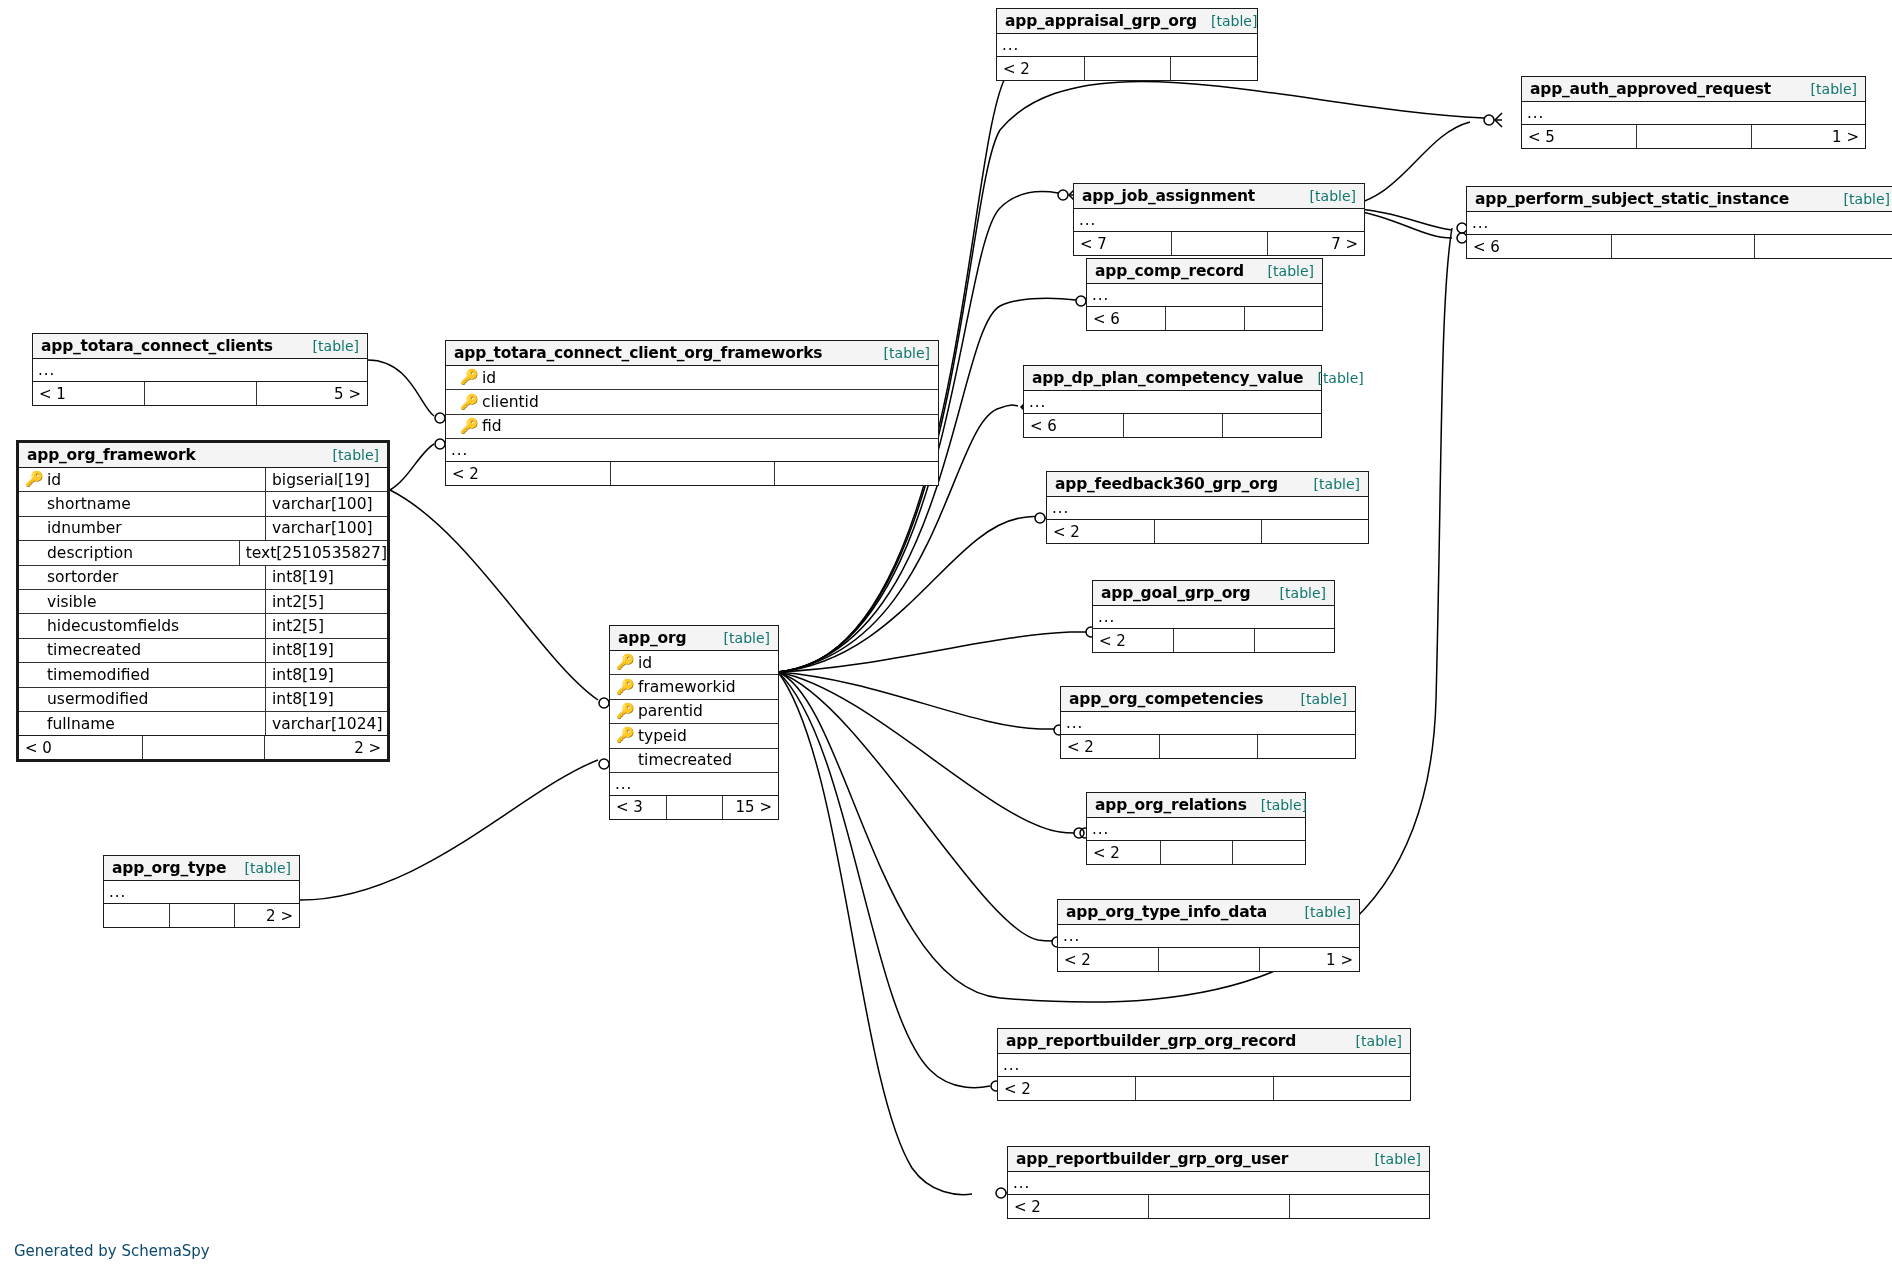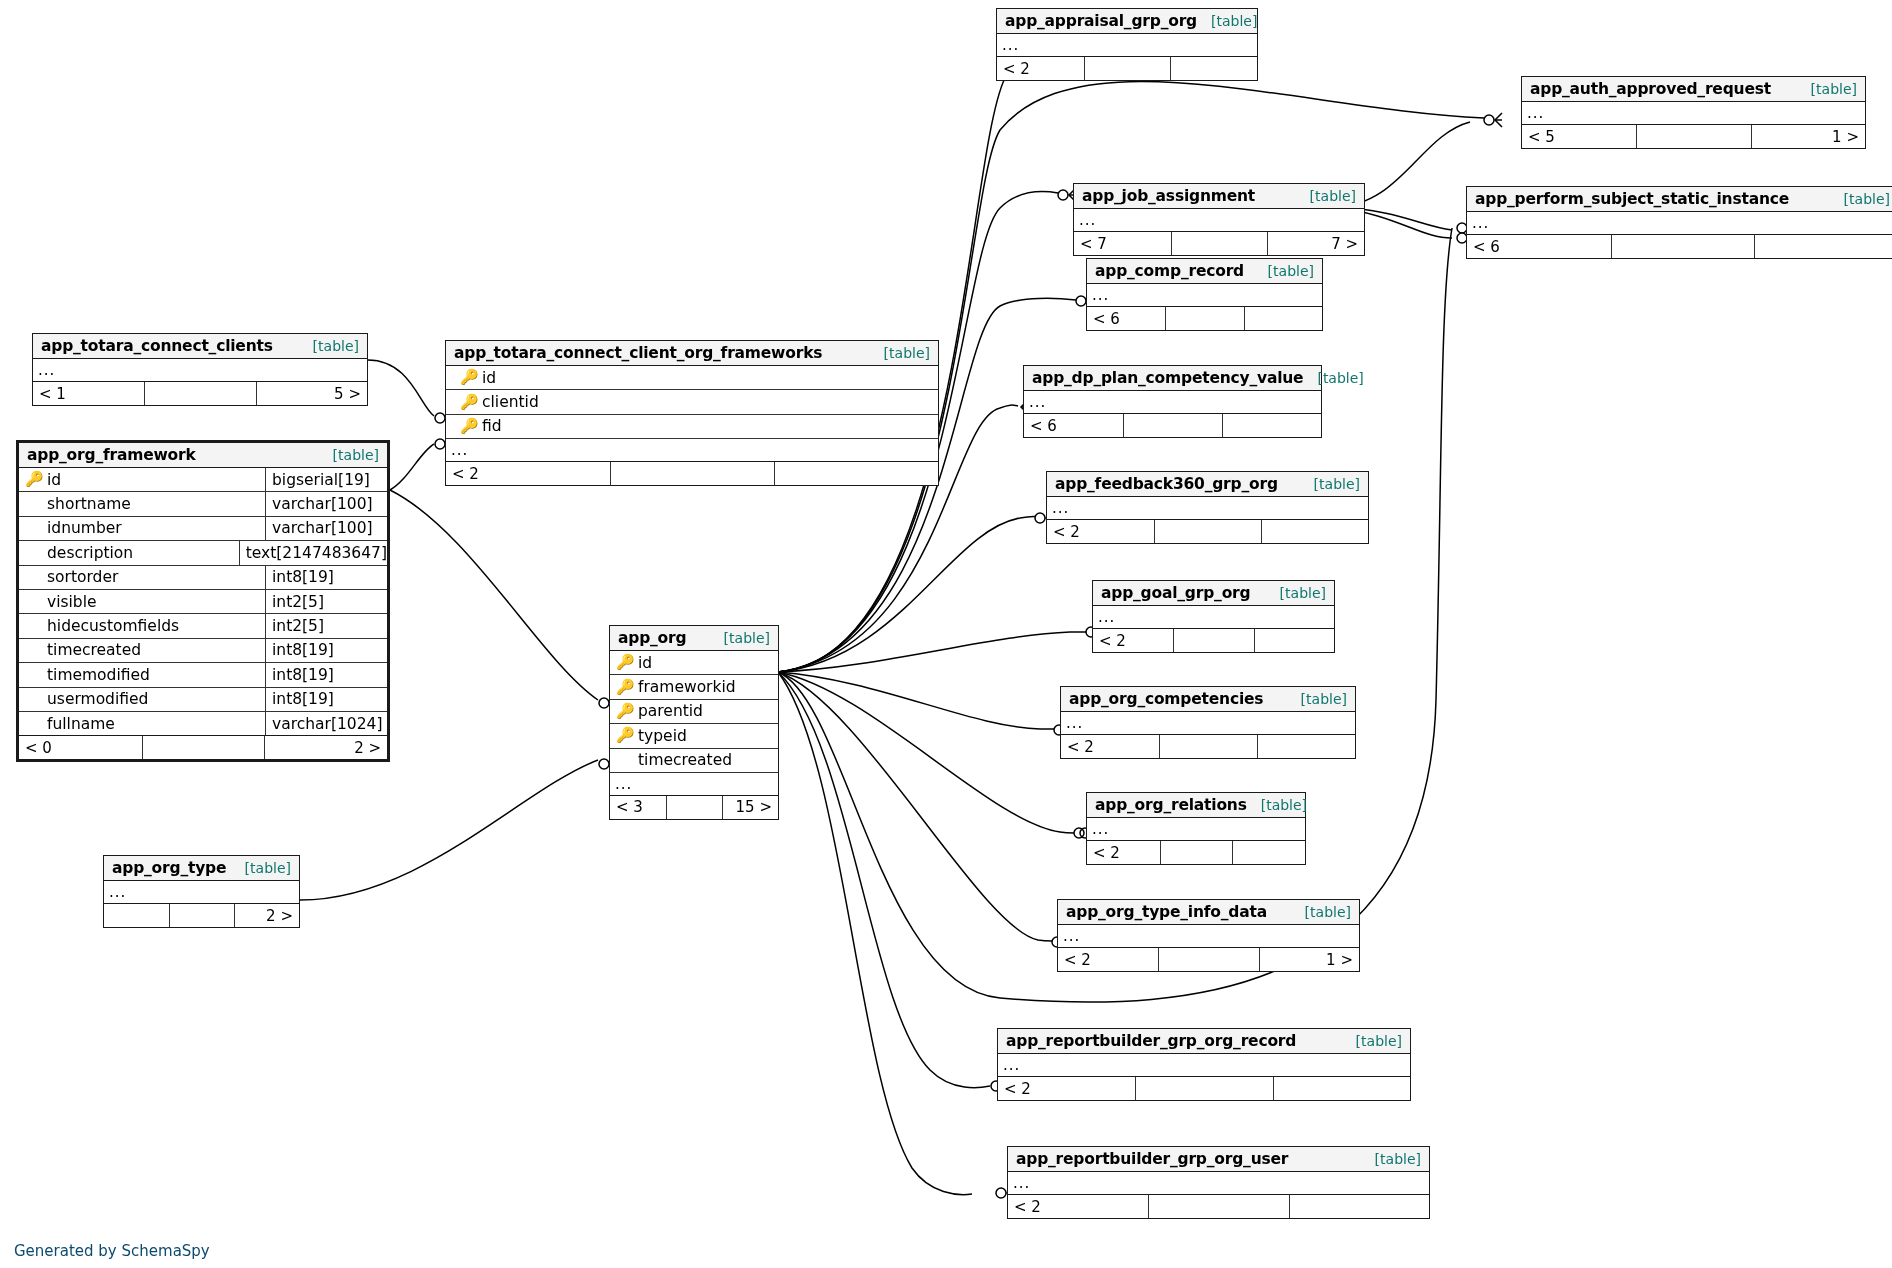--- a/index.html
+++ b/index.html
@@ -295,21 +295,21 @@
         <span class="key none">🔑</span>
         <span>idnumber</span>
       </div>
       <div class="col-type">varchar[100]</div>
     </div>
     <div class="col-row">
       <div class="col-name">
         <span class="key none">🔑</span>
         <span>description</span>
       </div>
-      <div class="col-type">text[2147483647]</div>
+      <div class="col-type">text[2510535827]</div>
     </div>
     <div class="col-row">
       <div class="col-name">
         <span class="key none">🔑</span>
         <span>sortorder</span>
       </div>
       <div class="col-type">int8[19]</div>
     </div>
     <div class="col-row">
       <div class="col-name">

